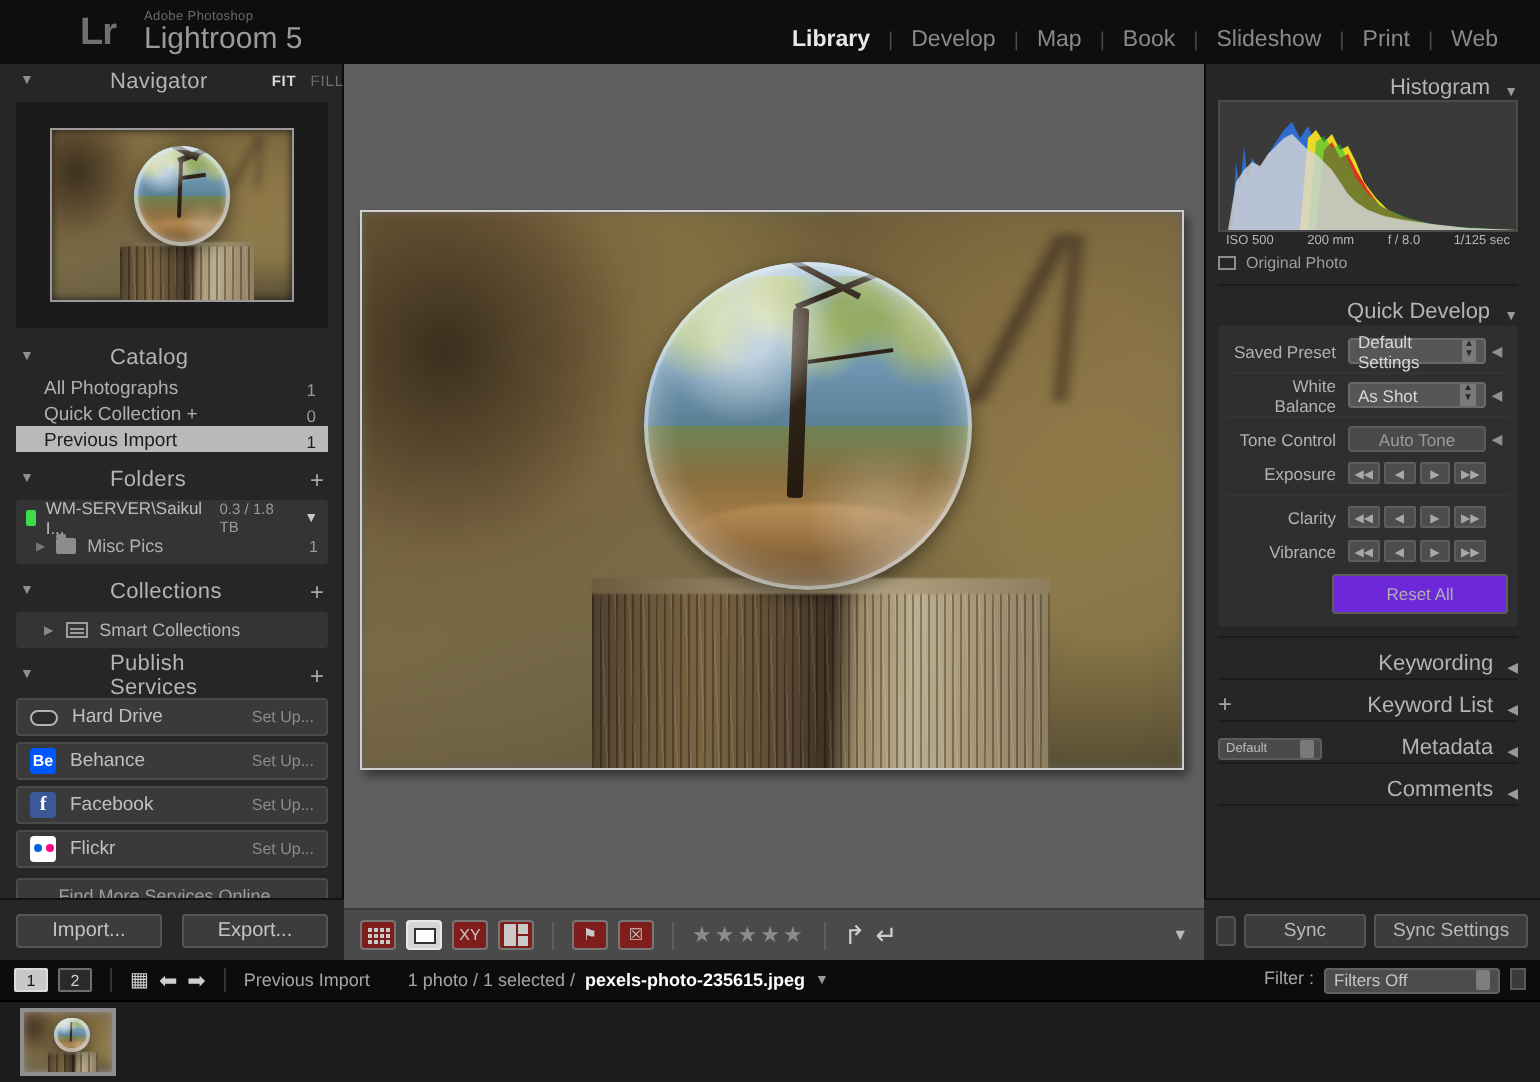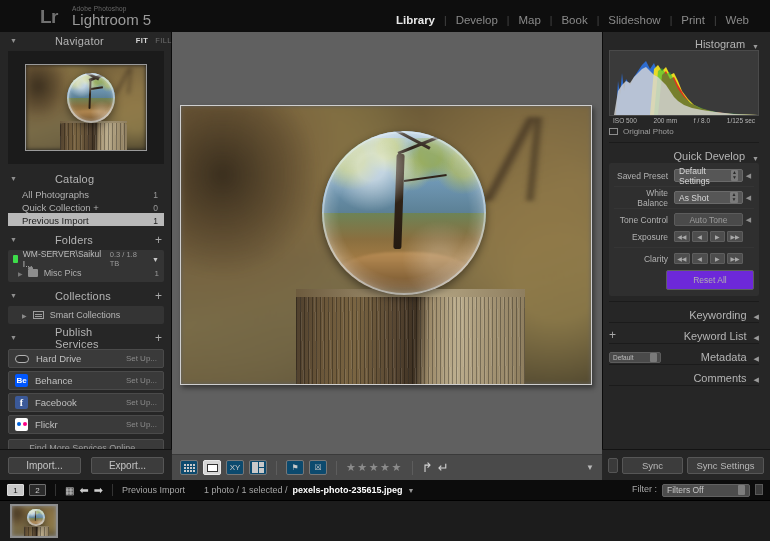--- a/index.html
+++ b/index.html
@@ -268,21 +268,21 @@
     border: 1px solid #cfcfcf;
     box-shadow: 2px 3px 5px rgba(0,0,0,.45);
     overflow:hidden;
   }
   .toolbar {
     position:absolute; left:0; bottom:0; width:430px; height:26px;
     background:#4a4a4a; border-top:1px solid #3a3a3a;
     display:flex; align-items:center; padding: 0 8px; gap: 5px;
   }
   .tb-ico {
-    width: 18px; height: 15px; background:#0c4a6e; border:1px solid #777;
+    width: 18px; height: 15px; background:#7f1d1d; border:1px solid #777;
     border-radius: 2px; display:flex; align-items:center; justify-content:center;
     color:#c9c9c9; font-size: 8px;
   }
   .tb-ico.on { background:#d6d6d6; border-color:#e8e8e8; color:#333; }
   .tb-divider { width:1px; height:14px; background:#5d5d5d; margin: 0 4px; }
   .stars { color:#8b8b8b; font-size: 11px; letter-spacing: 1.5px; }
   .tb-rot { color:#cfcfcf; font-size: 13px; }
   .tb-caret { margin-left:auto; color:#b9b9b9; font-size: 8px; }
 
   
@@ -743,20 +743,30 @@
           <span class="lbl">Clarity</span>
           <span class="steppers">
             <span class="st-btn">◀◀</span>
             <span class="st-btn">◀</span>
             <span class="st-btn">▶</span>
             <span class="st-btn">▶▶</span>
           </span>
           <span class="qd-arrow"></span>
         </div>
 
+        <div class="qd-row">
+          <span class="lbl">Vibrance</span>
+          <span class="steppers">
+            <span class="st-btn">◀◀</span>
+            <span class="st-btn">◀</span>
+            <span class="st-btn">▶</span>
+            <span class="st-btn">▶▶</span>
+          </span>
+          <span class="qd-arrow"></span>
+        </div>
 
         <div class="reset-all">Reset All</div>
       </div>
 
       <div class="rp-sep" style="margin-top:5px"></div>
       <div class="rp-header">
         <span>Keywording</span>
         <span class="tri">◀</span>
       </div>
 

